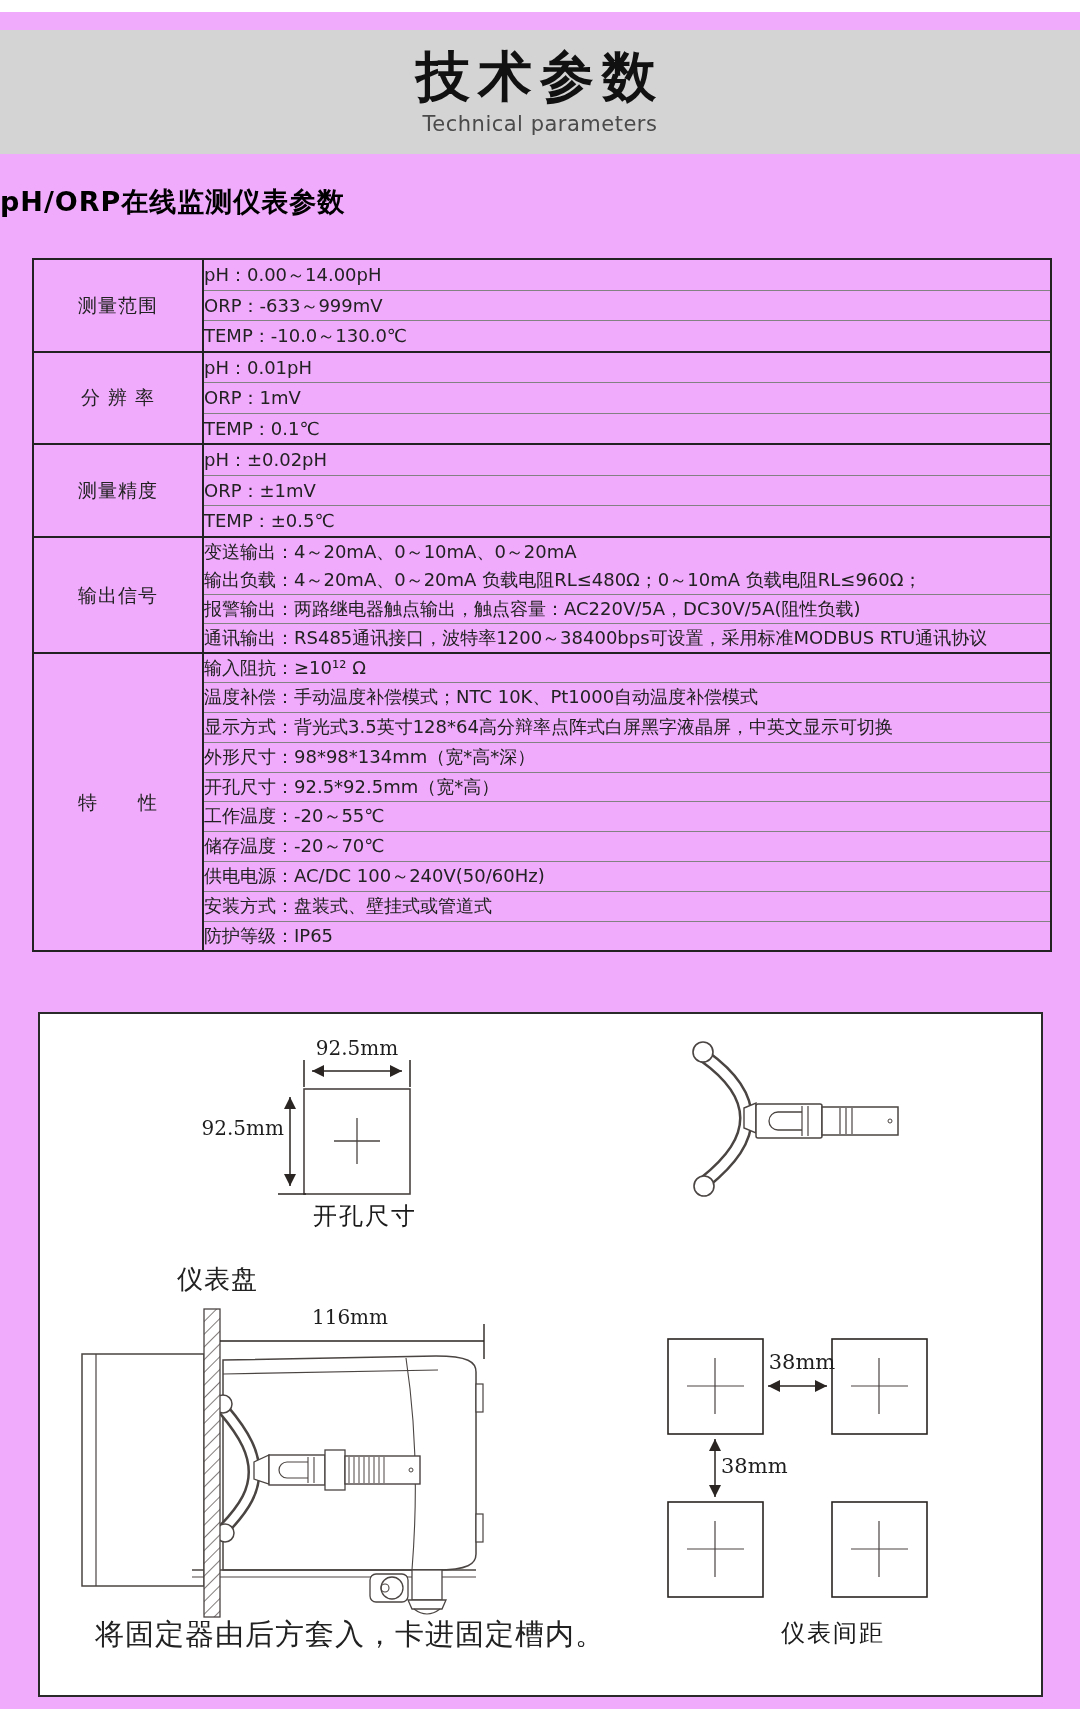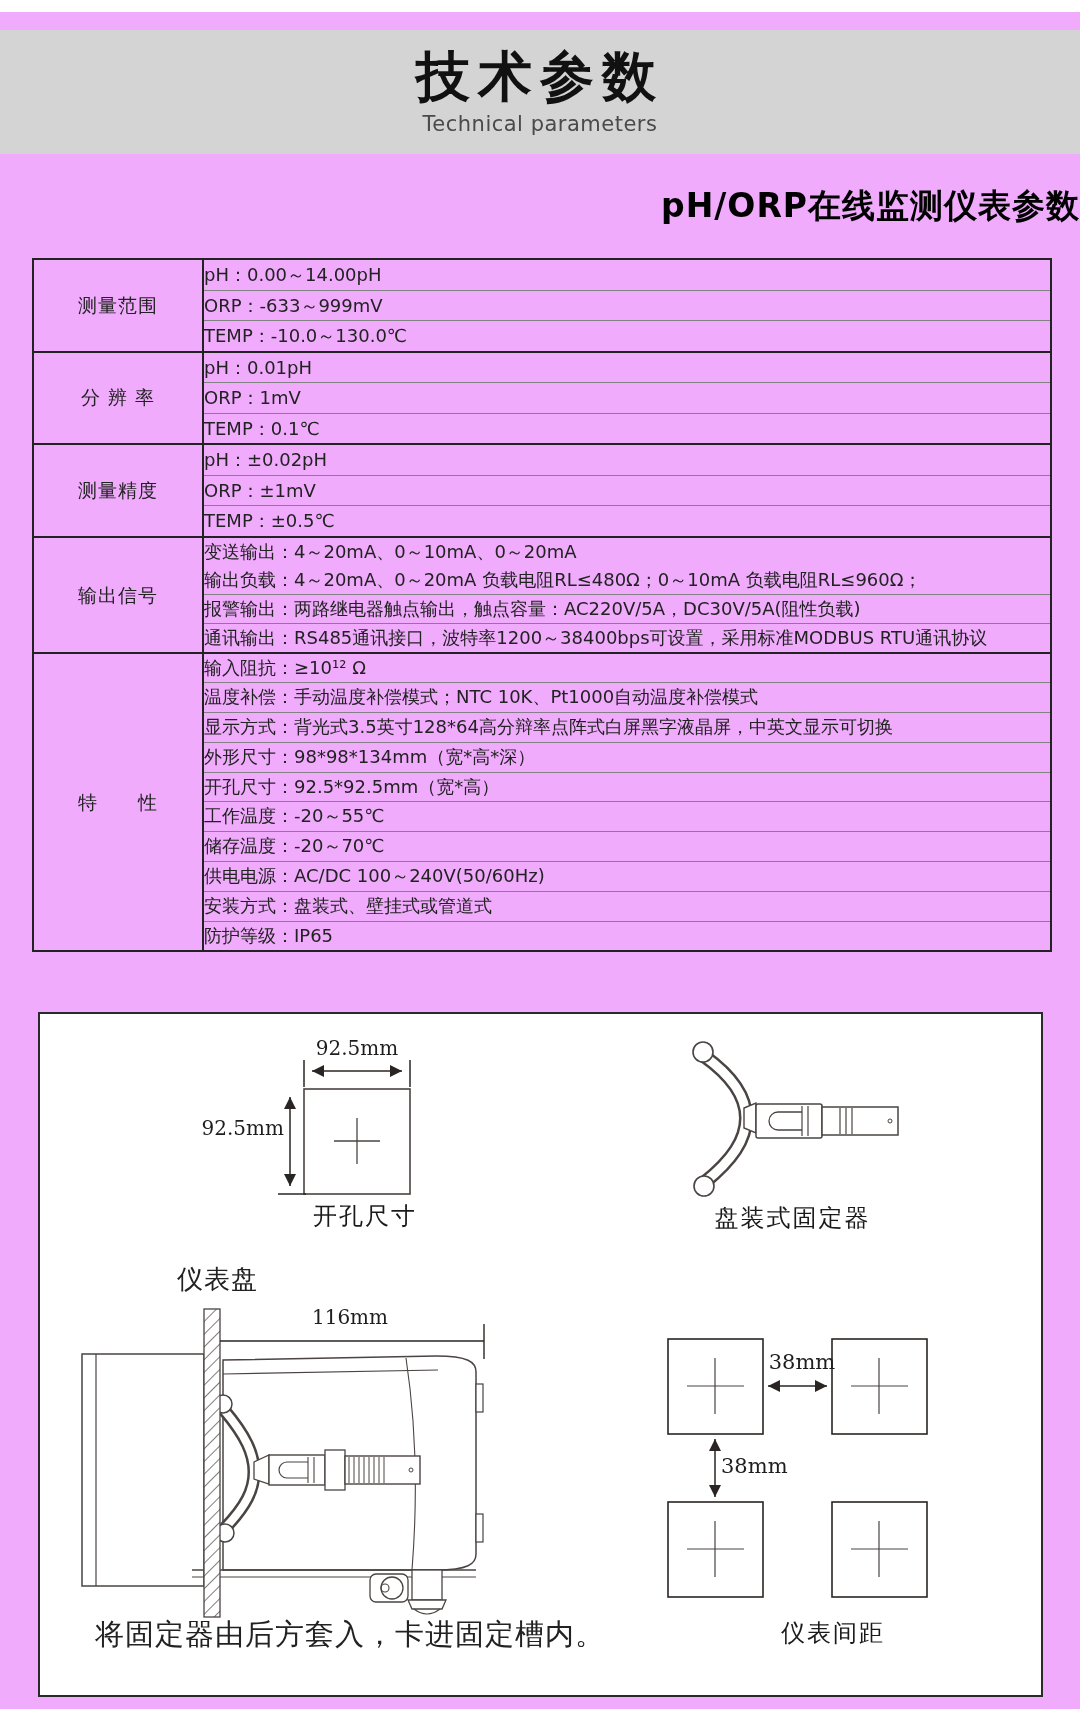--- a/index.html
+++ b/index.html
@@ -4,22 +4,22 @@
 <style>
   html,body{margin:0;padding:0;background:#fff;}
   body{font-family:"DejaVu Sans","Liberation Sans",sans-serif;color:#1c1c1c;}
   #page{position:relative;width:1080px;height:1709px;background:#f0abfc;overflow:hidden;margin:12px auto;}
 
   
   .banner{position:absolute;left:0;top:18px;width:1080px;height:124px;background:#d4d4d4;text-align:center;}
   .banner .title{font-size:54px;font-weight:bold;letter-spacing:8px;line-height:1;margin-top:20px;color:#111;}
   .banner .subtitle{font-size:21px;color:#4a4a4a;margin-top:8px;letter-spacing:.5px;}
 
-  .sec-title{position:absolute;left:0;top:172px;width:1080px;text-align:right;
-             font-size:33px;font-weight:bold;letter-spacing:1px;color:#000;}
+  .sec-title{position:absolute;left:0;top:172px;width:1080px;text-align:left;
+             font-size:27px;font-weight:bold;letter-spacing:1px;color:#000;}
 
   
   .spec-wrap{position:absolute;left:32px;top:246px;}
   table.spec{border-collapse:collapse;width:1020px;table-layout:fixed;border:2px solid #222;}
   table.spec td{padding:0;vertical-align:middle;}
   td.label-cell{width:168px;border-right:2px solid #222;text-align:center;vertical-align:top;
                 font-size:19px;letter-spacing:1px;color:#222;}
   td.value-cell{padding-left:18px;font-size:18px;color:#222;
                 font-family:"DejaVu Sans","DejaVu Sans Mono","Liberation Sans",sans-serif;}
   tr.section-start td{border-top:2px solid #222;}
@@ -292,21 +292,20 @@
         <g stroke="#2a2522" stroke-width="1.5" fill="none">
           <line x1="728" y1="372" x2="787" y2="372" marker-start="url(#arr)" marker-end="url(#arr)"></line>
           <line x1="675" y1="425" x2="675" y2="483" marker-start="url(#arr)" marker-end="url(#arr)"></line>
         </g>
       </g>
     </svg>
 
     <div class="dlabel dim-text center" style="left:252px;top:22px;width:130px;">92.5mm</div>
     <div class="dlabel dim-text right" style="left:138px;top:102px;width:106px;">92.5mm</div>
     <div class="dlabel cn-label center" style="left:240px;top:186px;width:170px;">开孔尺寸</div>
-    <div class="dlabel cn-label center" style="left:640px;top:188px;width:225px;">盘装式固定器</div>
     <div class="dlabel" style="left:137px;top:248px;font-size:26px;font-weight:500;letter-spacing:1px;">仪表盘</div>
     <div class="dlabel dim-text center" style="left:250px;top:291px;width:120px;">116mm</div>
     <div class="dlabel dim-text small center" style="left:722px;top:336px;width:80px;">38mm</div>
     <div class="dlabel dim-text small" style="left:681px;top:440px;">38mm</div>
     <div class="dlabel cn-label center" style="left:688px;top:603px;width:210px;">仪表间距</div>
     <div class="dlabel" style="left:55px;top:601px;font-size:29px;font-weight:500;letter-spacing:1px;">将固定器由后方套入，卡进固定槽内。</div>
   </div>
 
 </div>
 

